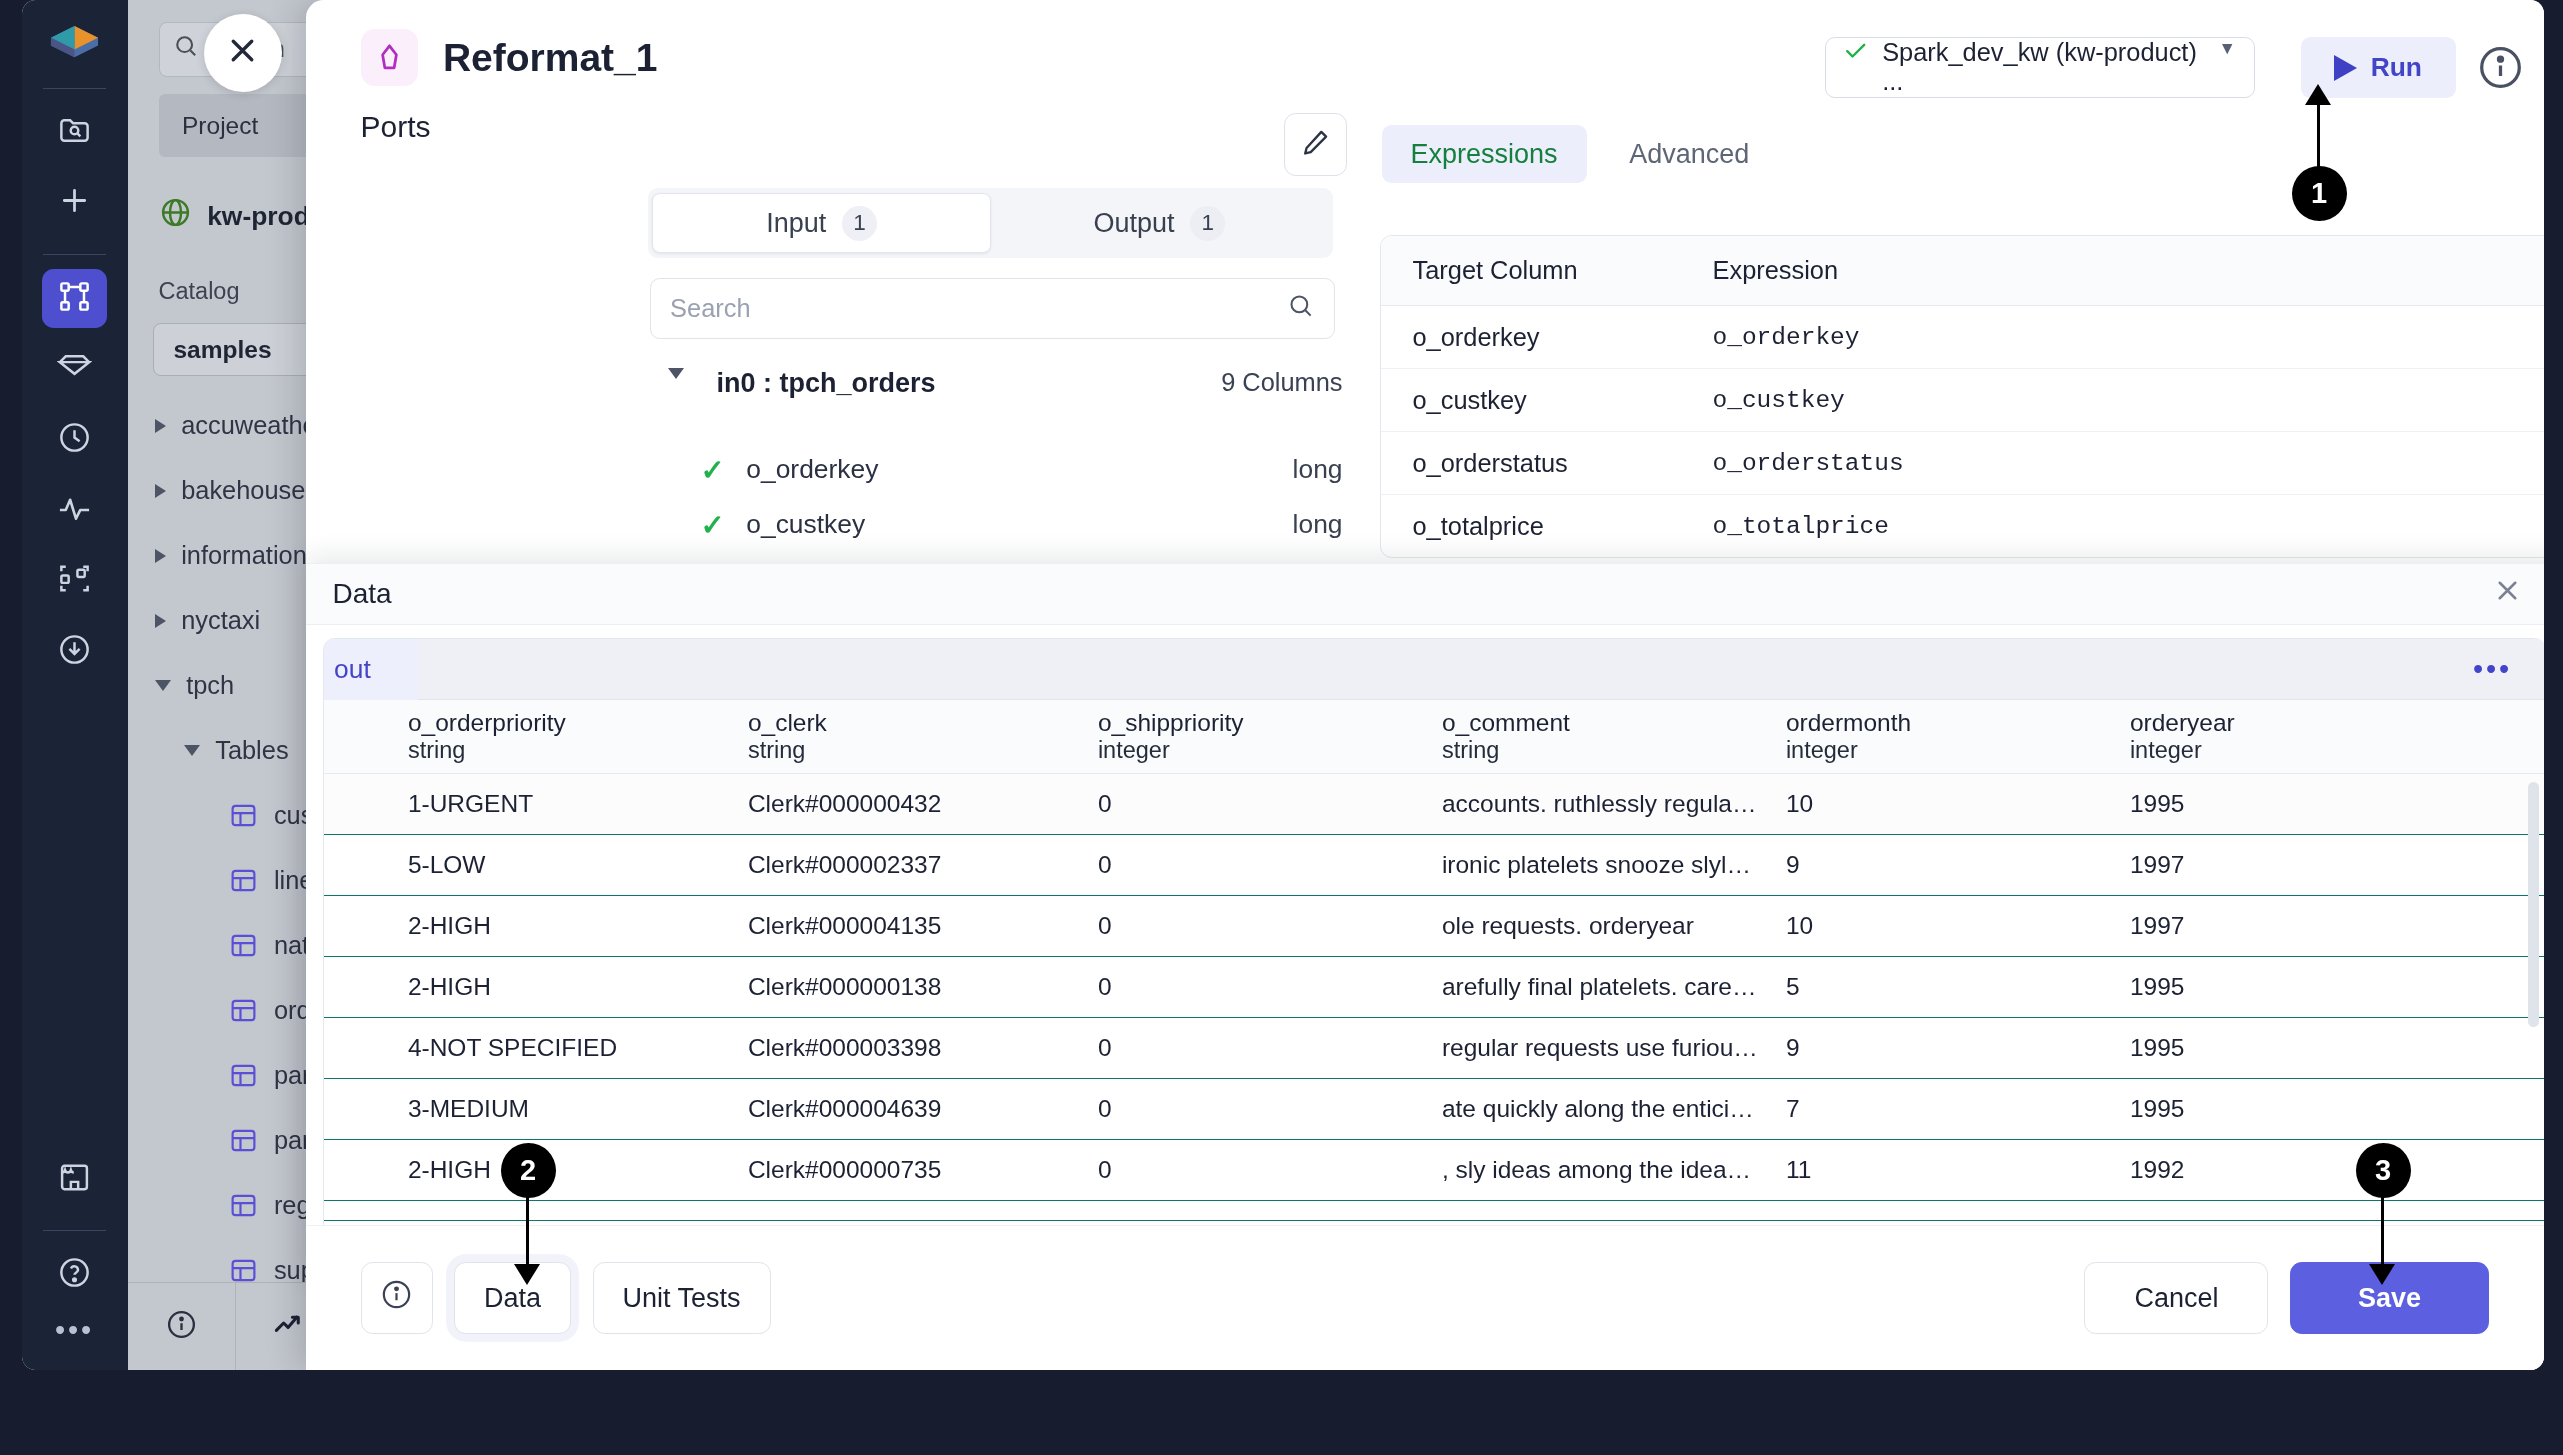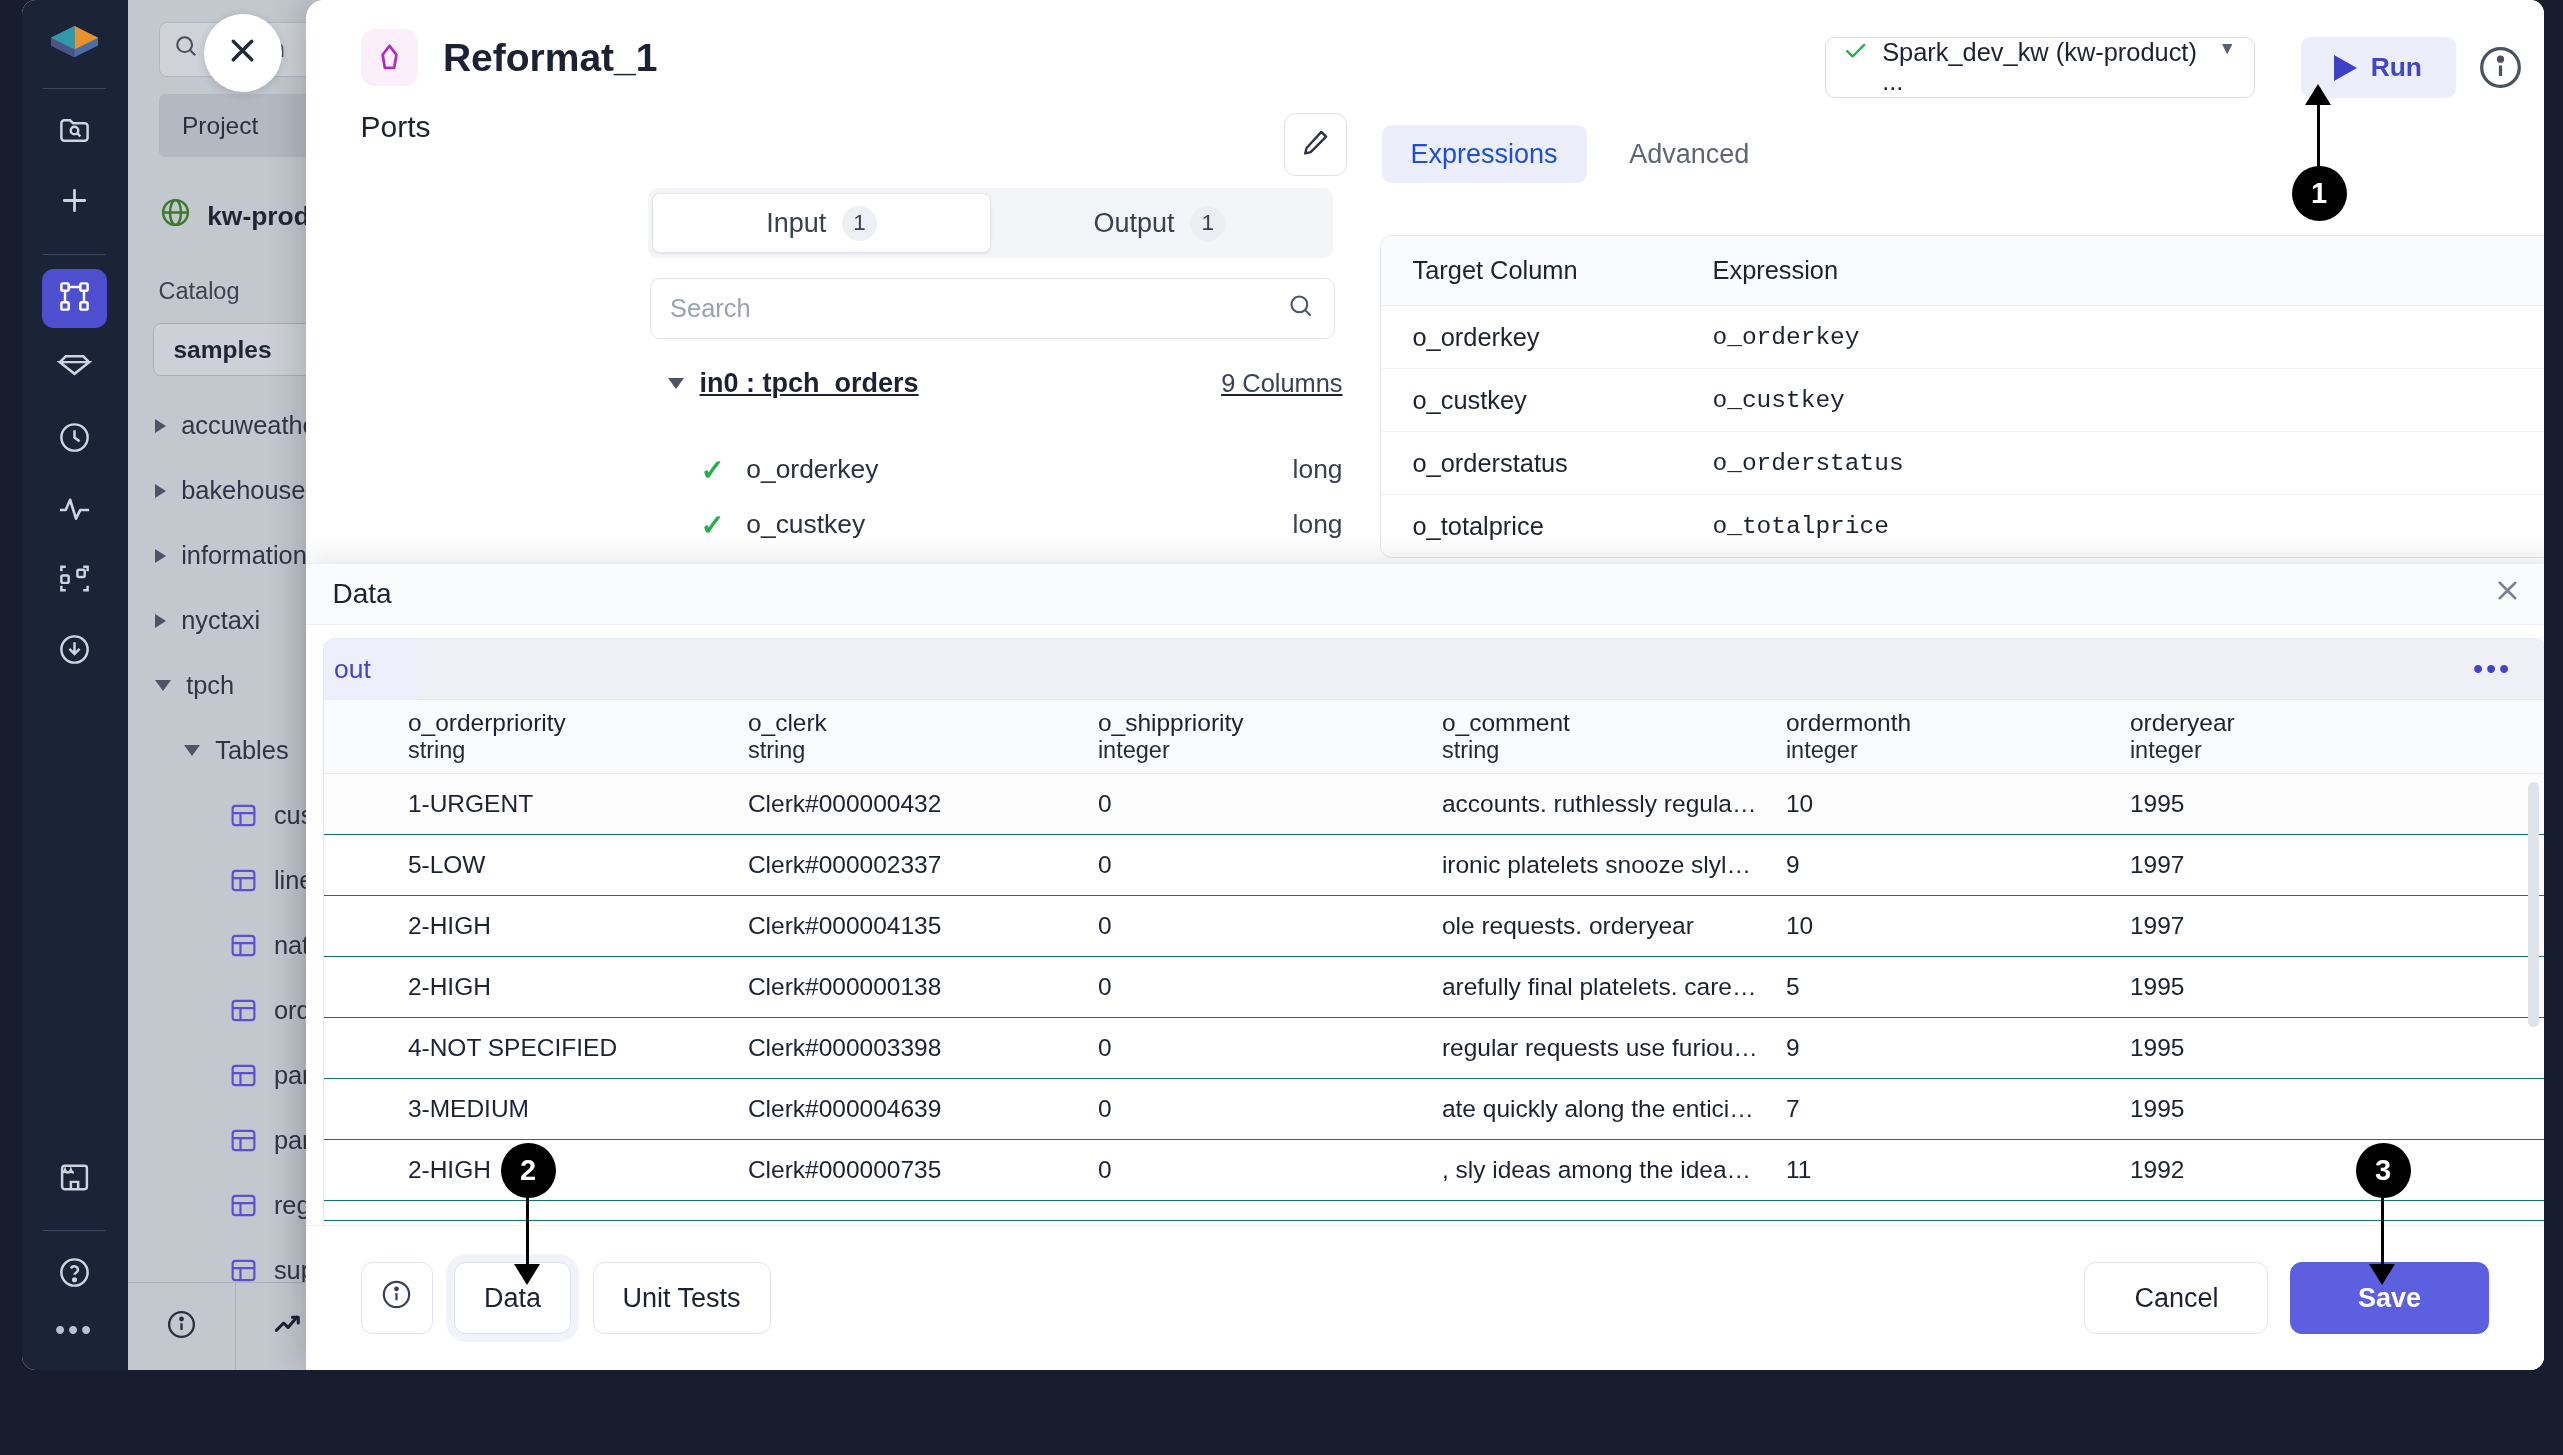--- a/index.html
+++ b/index.html
@@ -166,40 +166,40 @@
   .port-search {
     position: absolute; left: 344px; top: 278px; width: 685px; height: 61px;
     border: 1px solid #dfe3ea; border-radius: 9.8px; background: #fff;
     display: flex; align-items: center; padding: 0 19.6px;
     font-size: 25.4px; color: #9aa1b1;
   }
   .port-search .mag { margin-left: auto; }
 
   .port-group {
     position: absolute; left: 362px; top: 368px; width: 675px;
-    display: flex; align-items: center; gap: 16px;
-    font-size: 27px; font-weight: 700; color: #1c2233; text-decoration: underline;
+    display: flex; align-items: flex-start; gap: 33px;
+    font-size: 27px; font-weight: 700; color: #1c2233;
   }
   .port-group .cnt { margin-left: auto; font-size: 25.4px; font-weight: 400; color: #3a4154; }
   .port-col {
     position: absolute; left: 395px; width: 642px; height: 55px;
     display: flex; align-items: center; gap: 21.5px;
     font-size: 26.4px; color: #2a3142;
   }
   .port-col .typ { margin-left: auto; color: #39404f; }
   .check { color: #23b14d; font-size: 29px; font-weight: 700; }
 
   
   .tabs {
     position: absolute; left: 1076px; top: 125px; display: flex; gap: 13.7px;
   }
   .tab {
     padding: 13.7px 29px; border-radius: 9.8px; font-size: 27px; color: #5e6575;
   }
-  .tab.active { background: #eceefc; color: #1d4ed8; }
+  .tab.active { background: #eceefc; color: #15803d; }
 
   .expr-card {
     position: absolute; left: 1074px; top: 235px; width: 1389px; height: 323px;
     border: 1px solid #e3e6ed; border-radius: 11.7px; overflow: hidden; background: #fff;
   }
   .expr-head {
     display: flex; height: 70px; align-items: center;
     background: #fafbfc; border-bottom: 1px solid #e8eaf0;
     font-size: 25.4px; color: #1c2233;
   }

